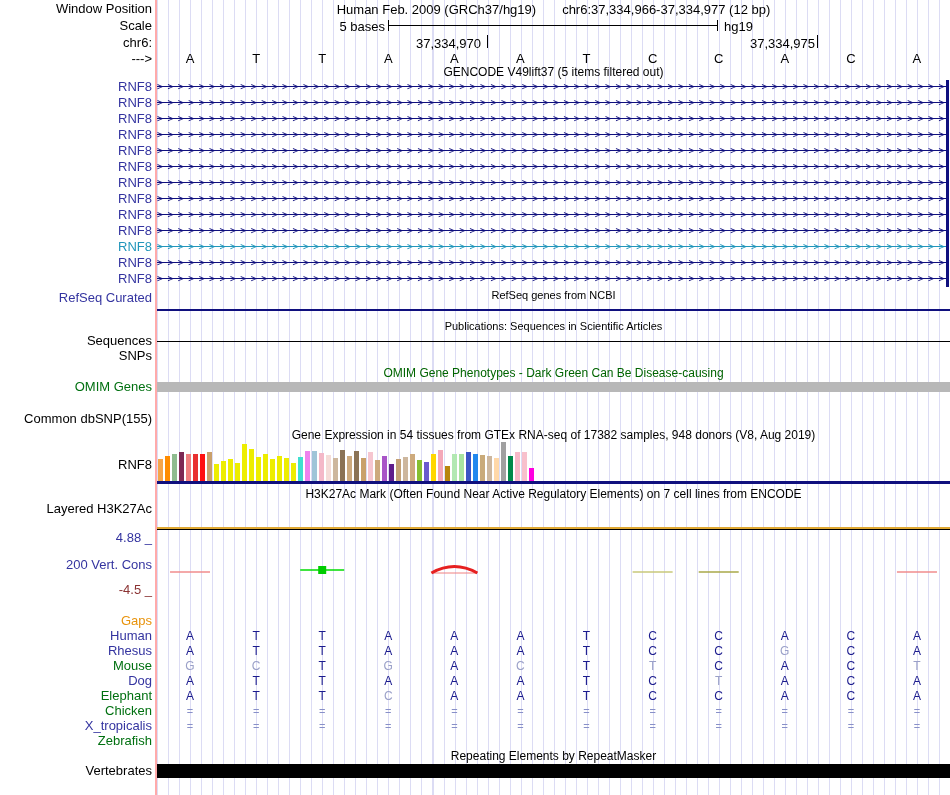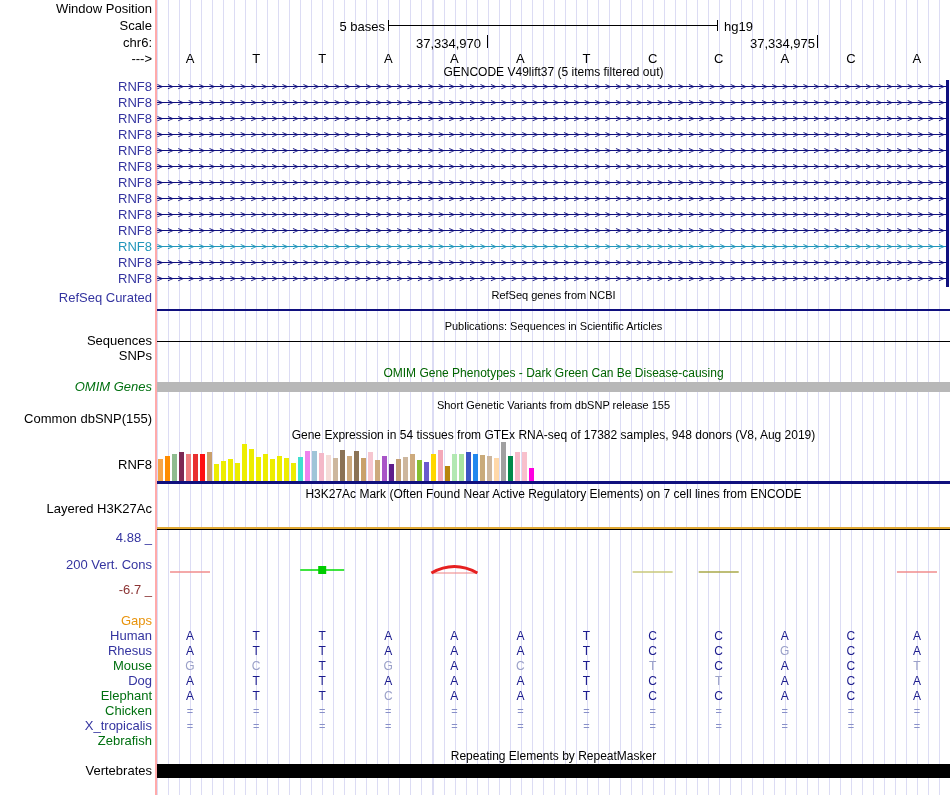--- a/index.html
+++ b/index.html
@@ -6,21 +6,21 @@
   #browser{
     position:relative;width:950px;height:795px;background:#fff;overflow:hidden;
     font-family:"Liberation Sans",sans-serif;color:#000;
   }
   
   .lbl{
     position:absolute;left:0;width:152px;text-align:right;font-size:13px;
     white-space:nowrap;line-height:14px;
   }
   .lbl.link{color:#3434a0;}
-  .lbl.green{color:#007010;font-style:italic;}
+  .lbl.green{color:#007010;}
   .lbl.orange{color:#e8930c;}
   .lbl.maroon{color:#8b3333;}
   
   #divider{position:absolute;left:155px;top:0;width:2px;height:795px;background:#ffaaaa;}
   
   #track-area{
     position:absolute;left:157px;top:0;width:793px;height:795px;
     background-image:repeating-linear-gradient(to right,#dcdcf4 0,#dcdcf4 1px,transparent 1px,transparent 11.02px);
   }
   .track-title{
@@ -61,20 +61,23 @@
 <div id="browser">
 
   <div id="track-area"></div>
   <div id="divider"></div>
 
   <div class="lbl" style="top:2px">Window Position</div>
   <div class="lbl" style="top:19px">Scale</div>
   <div class="lbl" style="top:36px">chr6:</div>
   <div class="lbl" style="top:52px">---&gt;</div>
 
+  <div class="hdr-center">
+    <span>Human Feb. 2009 (GRCh37/hg19)</span><span class="gap"></span><span>chr6:37,334,966-37,334,977 (12 bp)</span>
+  </div>
 
   <div id="scale-text" style="left:285px;width:100px">5 bases</div>
   <div id="scale-ruler" style="left:388px;width:328px"></div>
   <div id="assembly-short" style="left:724px">hg19</div>
 
   <div class="coord-text" style="left:371px">37,334,970</div>
   <div class="coord-tick" style="left:487px"></div>
   <div class="coord-text" style="left:705px">37,334,975</div>
   <div class="coord-tick" style="left:817px"></div>
 
@@ -171,21 +174,20 @@
 
   <div class="track-title small" style="top:320px">Publications: Sequences in Scientific Articles</div>
   <div class="lbl" style="top:334px">Sequences</div>
   <div class="hline" style="top:341px;height:1px;background:#000"></div>
   <div class="lbl" style="top:349px">SNPs</div>
 
   <div class="track-title green" style="top:367px">OMIM Gene Phenotypes - Dark Green Can Be Disease-causing</div>
   <div class="lbl green" style="top:380px">OMIM Genes</div>
   <div class="hline" style="top:382px;height:10px;background:#b8b8b8"></div>
 
-  <div class="track-title small" style="top:399px">Short Genetic Variants from dbSNP release 155</div>
   <div class="lbl" style="top:412px">Common dbSNP(155)</div>
 
   <div class="track-title" style="top:429px">Gene Expression in 54 tissues from GTEx RNA-seq of 17382 samples, 948 donors (V8, Aug 2019)</div>
   <div class="lbl" style="top:458px">RNF8</div>
   <div id="gtex-bars">
       <div class="gtex-bar" style="left: 157.5px; top: 459px; height: 22px; background: rgb(245, 165, 74);"></div>
       <div class="gtex-bar" style="left: 164.5px; top: 456px; height: 25px; background: rgb(255, 140, 0);"></div>
       <div class="gtex-bar" style="left: 171.5px; top: 454px; height: 27px; background: rgb(143, 188, 143);"></div>
       <div class="gtex-bar" style="left: 178.5px; top: 452px; height: 29px; background: rgb(125, 41, 84);"></div>
       <div class="gtex-bar" style="left: 185.5px; top: 454px; height: 27px; background: rgb(238, 126, 126);"></div>
@@ -241,21 +243,21 @@
     </div>
   <div class="hline" style="top:481px;height:3px;background:#10107e"></div>
 
   <div class="track-title" style="top:488px">H3K27Ac Mark (Often Found Near Active Regulatory Elements) on 7 cell lines from ENCODE</div>
   <div class="lbl" style="top:502px">Layered H3K27Ac</div>
   <div class="hline" style="top:527px;height:2px;background:#dfa832"></div>
   <div class="hline" style="top:529px;height:1px;background:#000"></div>
 
   <div class="lbl link" style="top:531px">4.88 _</div>
   <div class="lbl link" style="top:558px">200 Vert. Cons</div>
-  <div class="lbl maroon" style="top:583px">-6.7 _</div>
+  <div class="lbl maroon" style="top:583px">-4.5 _</div>
   <svg id="cons-svg" width="793" height="45">
       <line x1="13.041666666666664" x2="53.041666666666664" y1="17" y2="17" stroke="#f08c8c" stroke-width="1.4"></line>
       <line x1="143.20833333333331" x2="187.20833333333331" y1="15" y2="15" stroke="#00dd00" stroke-width="1.4"></line>
       <rect x="161.20833333333331" y="11" width="8" height="8" fill="#00cc00"></rect>
       <line x1="275.375" x2="319.375" y1="18" y2="18" stroke="#f08080" stroke-width="1"></line>
       <path d="M 274.375,18 Q 297.375,5 320.375,18" fill="none" stroke="#e62020" stroke-width="3"></path>
       <line x1="475.62499999999994" x2="515.625" y1="17" y2="17" stroke="#c8c87a" stroke-width="1.4"></line>
       <line x1="541.7083333333333" x2="581.7083333333333" y1="17" y2="17" stroke="#a8a848" stroke-width="1.4"></line>
       <line x1="739.9583333333333" x2="779.9583333333333" y1="17" y2="17" stroke="#f08c8c" stroke-width="1.4"></line>
     </svg>

